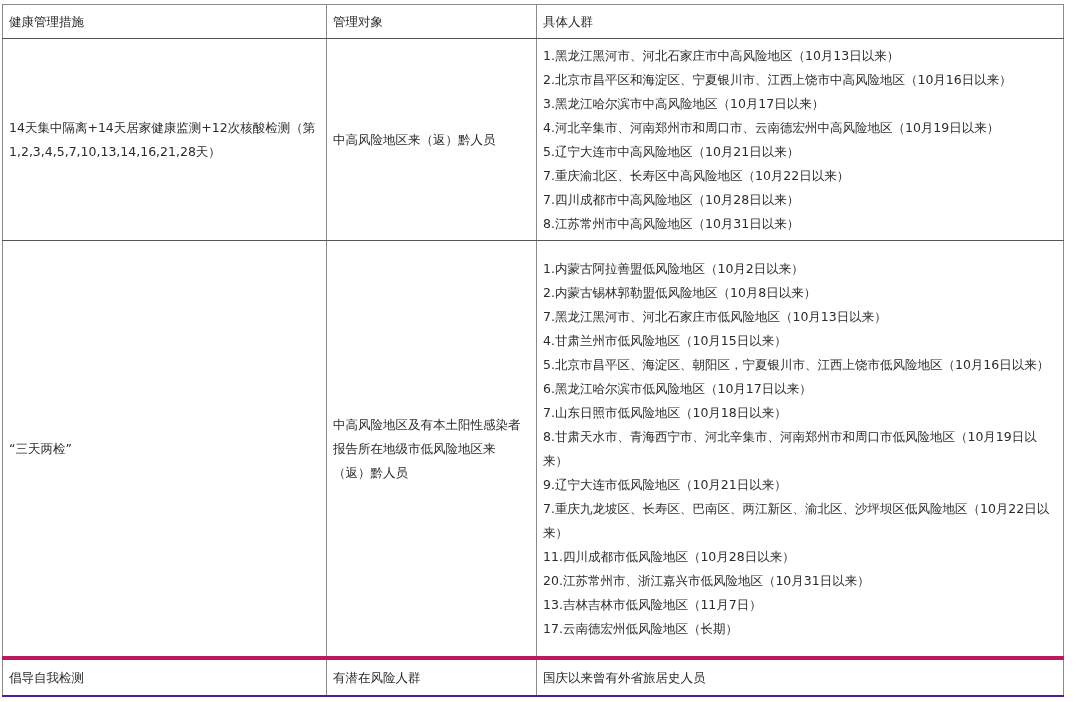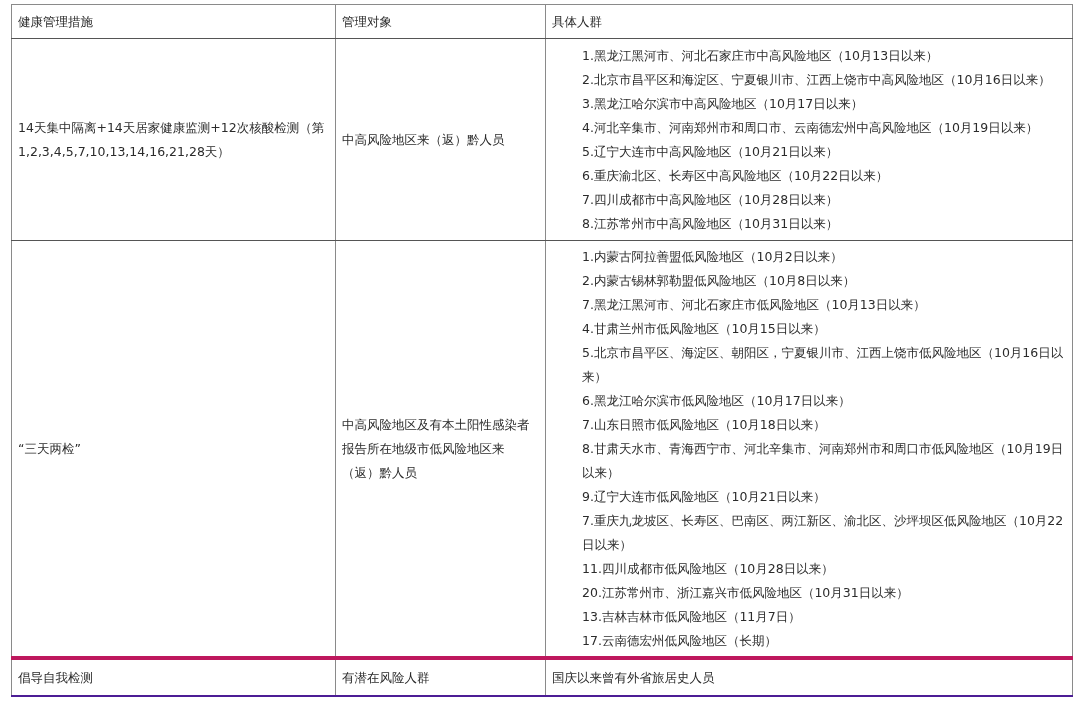--- a/index.html
+++ b/index.html
@@ -7,21 +7,21 @@
       padding: 0;
       background: #ffffff;
       width: 1080px;
       height: 702px;
       overflow: hidden;
       font-family: "DejaVu Sans", "Liberation Sans", sans-serif;
       color: #2b2b2b;
     }
     .wrap {
       position: absolute;
-      left: 11px;
+      left: 2px;
       top: 4px;
       width: 1061px;
     }
     table {
       border-collapse: collapse;
       width: 1061px;
       table-layout: fixed;
       font-size: 12.5px;
     }
     td, th {
@@ -33,21 +33,21 @@
       line-height: 24px;
     }
     th { height: 33px; }
     tr.row-header th { border-bottom: 1px solid #555; }
     tr.row-1 td { height: 201px; border-bottom: 1px solid #555; }
     tr.row-2 td { height: 415px; border-bottom: 4px solid #be185d; }
     tr.row-3 td { height: 35px; border-bottom: 2px solid #4c1d95; }
     col.c1 { width: 324px; }
     col.c2 { width: 210px; }
     col.c3 { width: 527px; }
-    .item { display: block; margin-left: 30px; }
+    .item { display: block; }
     .list { padding: 2px 0; }
   </style>
 </head>
 <body>
 
 <div class="wrap">
   <table>
     <colgroup>
         <col class="c1">
         <col class="c2">
@@ -62,21 +62,21 @@
     <tr class="row-1">
       <td>14天集中隔离+14天居家健康监测+12次核酸检测（第1,2,3,4,5,7,10,13,14,16,21,28天）</td>
       <td>中高风险地区来（返）黔人员</td>
       <td>
         <div class="list">
           <span class="item">1.黑龙江黑河市、河北石家庄市中高风险地区（10月13日以来）</span>
           <span class="item">2.北京市昌平区和海淀区、宁夏银川市、江西上饶市中高风险地区（10月16日以来）</span>
           <span class="item">3.黑龙江哈尔滨市中高风险地区（10月17日以来）</span>
           <span class="item">4.河北辛集市、河南郑州市和周口市、云南德宏州中高风险地区（10月19日以来）</span>
           <span class="item">5.辽宁大连市中高风险地区（10月21日以来）</span>
-          <span class="item">6.重庆渝北区、长寿区中高风险地区（10月22日以来）</span>
+          <span class="item">7.重庆渝北区、长寿区中高风险地区（10月22日以来）</span>
           <span class="item">7.四川成都市中高风险地区（10月28日以来）</span>
           <span class="item">8.江苏常州市中高风险地区（10月31日以来）</span>
         </div>
       </td>
     </tr>
     <tr class="row-2">
       <td>“三天两检”</td>
       <td>中高风险地区及有本土阳性感染者报告所在地级市低风险地区来（返）黔人员</td>
       <td>
         <div class="list">

